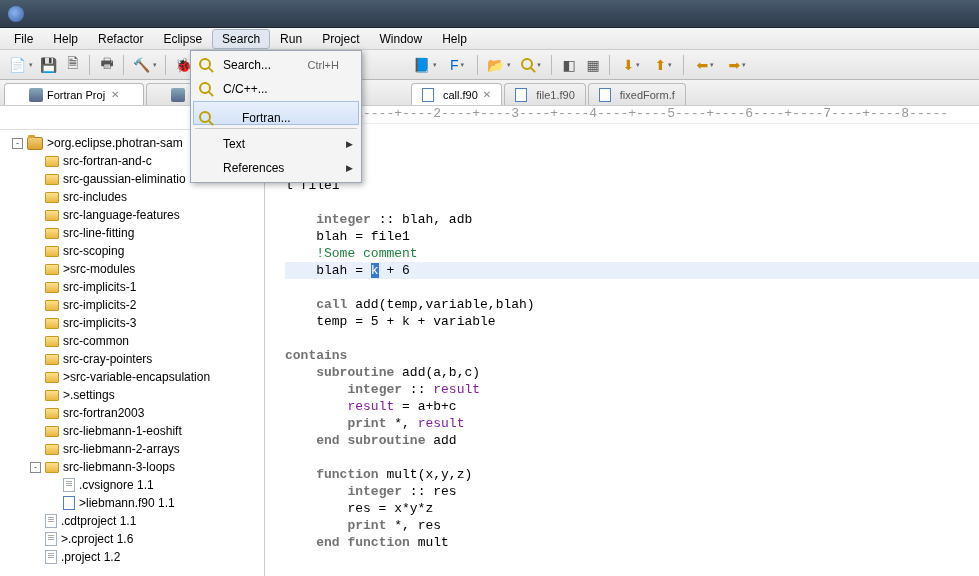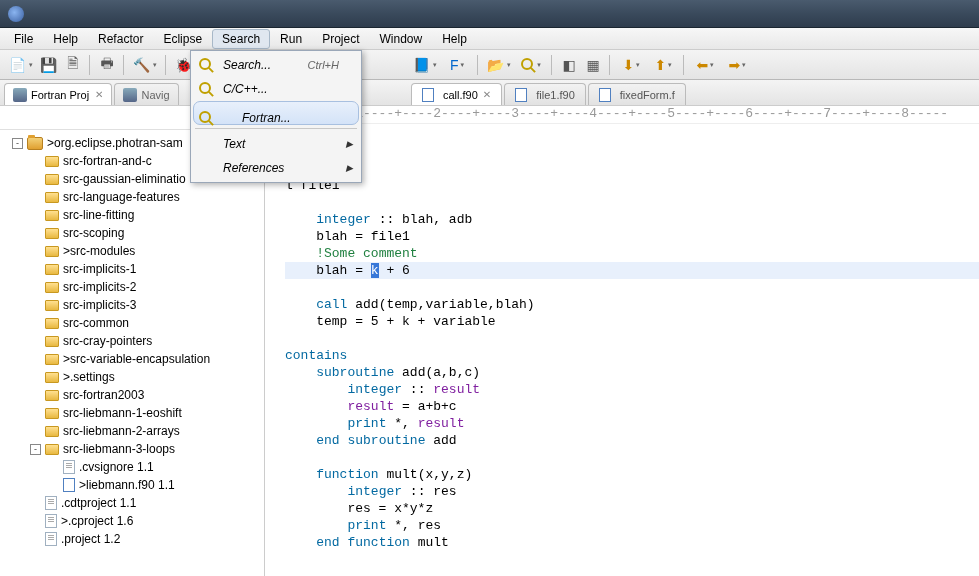--- a/index.html
+++ b/index.html
@@ -16,21 +16,21 @@
   .toolbar { height: 30px; background: linear-gradient(to bottom, #f4f4f4, #e4e4e4); border-bottom: 1px solid #b8b8b8; display: flex; align-items: center; padding: 0 6px; gap: 2px; }
   .tbtn { width: 22px; height: 22px; border: 1px solid transparent; border-radius: 2px; display: flex; align-items: center; justify-content: center; font-size: 14px; color: #555; }
   .tbtn.drop { width: 30px; }
   .tsep { width: 2px; height: 20px; border-left: 1px solid #bbb; margin: 0 3px; }
   .tbtn .dd { font-size: 7px; margin-left: 2px; color: #666; }
   
   .workspace { display: flex; height: calc(576px - 28px - 22px - 30px); }
   
   .sidebar { width: 265px; border-right: 1px solid #ccc; display: flex; flex-direction: column; background: #fff; }
   .sidetabs { height: 26px; background: linear-gradient(to bottom, #f4f4f4, #e4e4e4); border-bottom: 1px solid #ccc; display: flex; align-items: flex-end; padding: 0 4px; gap: 2px; }
-  .sidetab { height: 22px; padding: 0 8px; display: flex; align-items: center; gap: 4px; font-size: 11px; background: #fff; border: 1px solid #bbb; border-bottom: none; border-radius: 4px 4px 0 0; }
+  .sidetab { height: 22px; padding: 0 24px; display: flex; align-items: center; gap: 4px; font-size: 11px; background: #fff; border: 1px solid #bbb; border-bottom: none; border-radius: 4px 4px 0 0; }
   .sidetab.inactive { background: linear-gradient(to bottom, #f2f2f2, #e2e2e2); color: #666; }
   .sidetab .ticon { width: 14px; height: 14px; display: inline-block; }
   .sidetab .x { font-size: 10px; color: #888; margin-left: 2px; }
   .sidetoolbar { height: 24px; border-bottom: 1px solid #e0e0e0; display: flex; align-items: center; justify-content: flex-end; padding: 0 4px; gap: 2px; }
   .sidetoolbar .sbtn { width: 18px; height: 18px; font-size: 11px; color: #666; text-align: center; }
   
   .tree { flex: 1; overflow: auto; padding: 4px 0; font-size: 12px; }
   .tnode { display: flex; align-items: center; height: 18px; padding-left: 4px; white-space: nowrap; }
   .tnode .tw { width: 11px; height: 11px; border: 1px solid #888; font-size: 9px; line-height: 8px; text-align: center; margin-right: 4px; color: #444; background: #fff; }
   .tnode .sp { display: inline-block; }
@@ -43,30 +43,30 @@
   .tnode .label { color: #000; }
   
   .editor-area { flex: 1; display: flex; flex-direction: column; overflow: hidden; }
   .etabs { height: 26px; background: linear-gradient(to bottom, #f4f4f4, #e4e4e4); border-bottom: 1px solid #ccc; display: flex; align-items: flex-end; padding: 0 4px; gap: 2px; }
   .etab { height: 22px; padding: 0 10px; display: flex; align-items: center; gap: 5px; font-size: 11px; background: linear-gradient(to bottom, #f2f2f2, #e2e2e2); border: 1px solid #bbb; border-bottom: none; border-radius: 4px 4px 0 0; color: #555; }
   .etab.active { background: #fff; color: #000; }
   .etab .x { font-size: 10px; color: #888; }
   .ruler { height: 18px; background: #fff; border-bottom: 1px solid #eee; font-family: "Courier New", monospace; font-size: 13px; color: #999; padding-left: 20px; white-space: pre; overflow: hidden; }
   .code { flex: 1; background: #fff; font-family: "Courier New", monospace; font-size: 13px; line-height: 17px; padding: 2px 0 2px 20px; white-space: pre; overflow: hidden; position: relative; }
   .code .ln { height: 17px; }
-  .kw { color: #0369a1; font-weight: normal; }
+  .kw { color: #737373; font-weight: bold; }
   .kw2 { color: #8020a0; }
   .nm { color: #000; text-align: center; }
   .cm { color: #208040; }
   .hl-line { background: #e8f0fc; display: block; width: 100%; }
   .sel { background: #3878d8; color: #fff; }
   
-  .dropdown { position: absolute; top: 50px; left: 190px; width: 172px; background: #f4f4f4; border: 1px solid #9aa7b8; box-shadow: 2px 2px 6px rgba(0,0,0,0.3); z-index: 100; padding: 2px; font-style: italic; }
+  .dropdown { position: absolute; top: 50px; left: 190px; width: 172px; background: #f4f4f4; border: 1px solid #9aa7b8; box-shadow: 2px 2px 6px rgba(0,0,0,0.3); z-index: 100; padding: 2px; }
   .dd-item { height: 24px; display: flex; align-items: center; padding: 0 20px 0 4px; font-size: 12px; gap: 8px; position: relative; }
-  .dd-item.hover { background: linear-gradient(to bottom, #e8f0fb, #d4e3f8); border: 1px solid #a8c0e0; border-radius: 7px; padding: 9px 19px 0 3px; gap: 27px; }
+  .dd-item.hover { background: linear-gradient(to bottom, #e8f0fb, #d4e3f8); border: 1px solid #a8c0e0; border-radius: 0; padding: 9px 19px 0 3px; gap: 27px; }
   .dd-item .ddicon { width: 18px; height: 18px; display: flex; align-items: center; justify-content: center; font-size: 12px; }
   .dd-item .ddlabel { flex: 1; }
   .dd-item .ddaccel { color: #666; font-size: 11px; }
   .dd-item .ddarrow { position: absolute; right: 6px; font-size: 9px; color: #333; }
   .dd-sep { height: 1px; background: #c8c8c8; margin: 3px 2px; }
   
   .flashlight { width: 14px; height: 14px; position: relative; }
   .flashlight::before { content: ''; position: absolute; width: 8px; height: 8px; border: 2px solid #c0a000; border-radius: 50%; top: 0; left: 0; }
   .flashlight::after { content: ''; position: absolute; width: 2px; height: 6px; background: #c0a000; bottom: -1px; right: 1px; transform: rotate(-45deg); }
 </style>
@@ -155,20 +155,26 @@
         <div class="tnode">
           <span class="sp" style="width:26px"></span>
           <span class="sp" style="width:15px"></span>
           <span class="ticon-pkg"></span>
           <span class="label">src-gaussian-eliminatio</span>
         </div>
         <div class="tnode">
           <span class="sp" style="width:26px"></span>
           <span class="sp" style="width:15px"></span>
           <span class="ticon-pkg"></span>
+          <span class="label">src-includes</span>
+        </div>
+        <div class="tnode">
+          <span class="sp" style="width:26px"></span>
+          <span class="sp" style="width:15px"></span>
+          <span class="ticon-pkg"></span>
           <span class="label">src-language-features</span>
         </div>
         <div class="tnode">
           <span class="sp" style="width:26px"></span>
           <span class="sp" style="width:15px"></span>
           <span class="ticon-pkg"></span>
           <span class="label">src-line-fitting</span>
         </div>
         <div class="tnode">
           <span class="sp" style="width:26px"></span>

